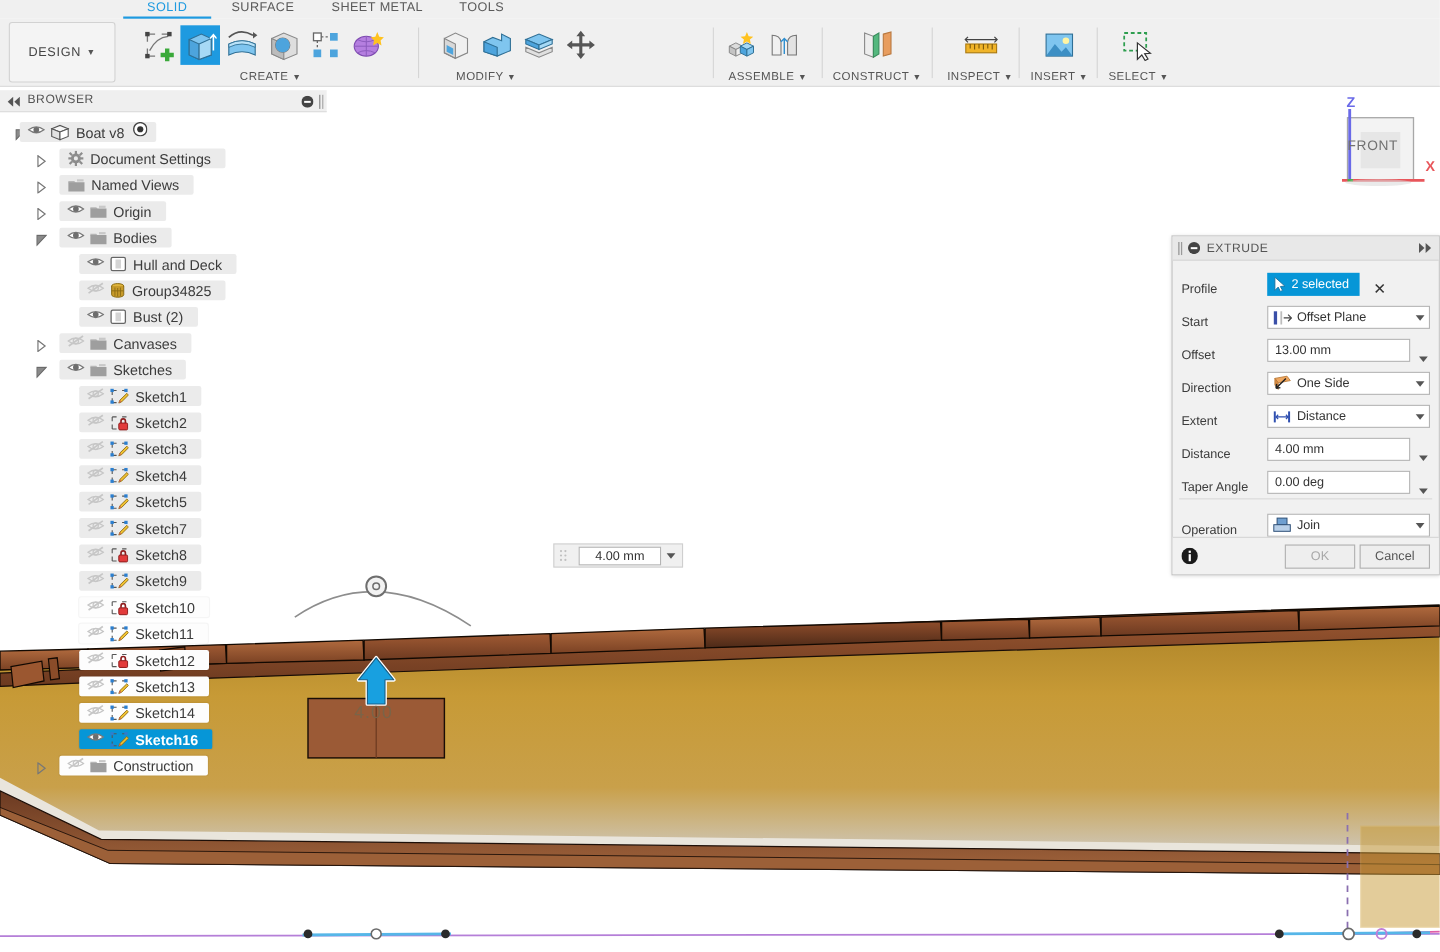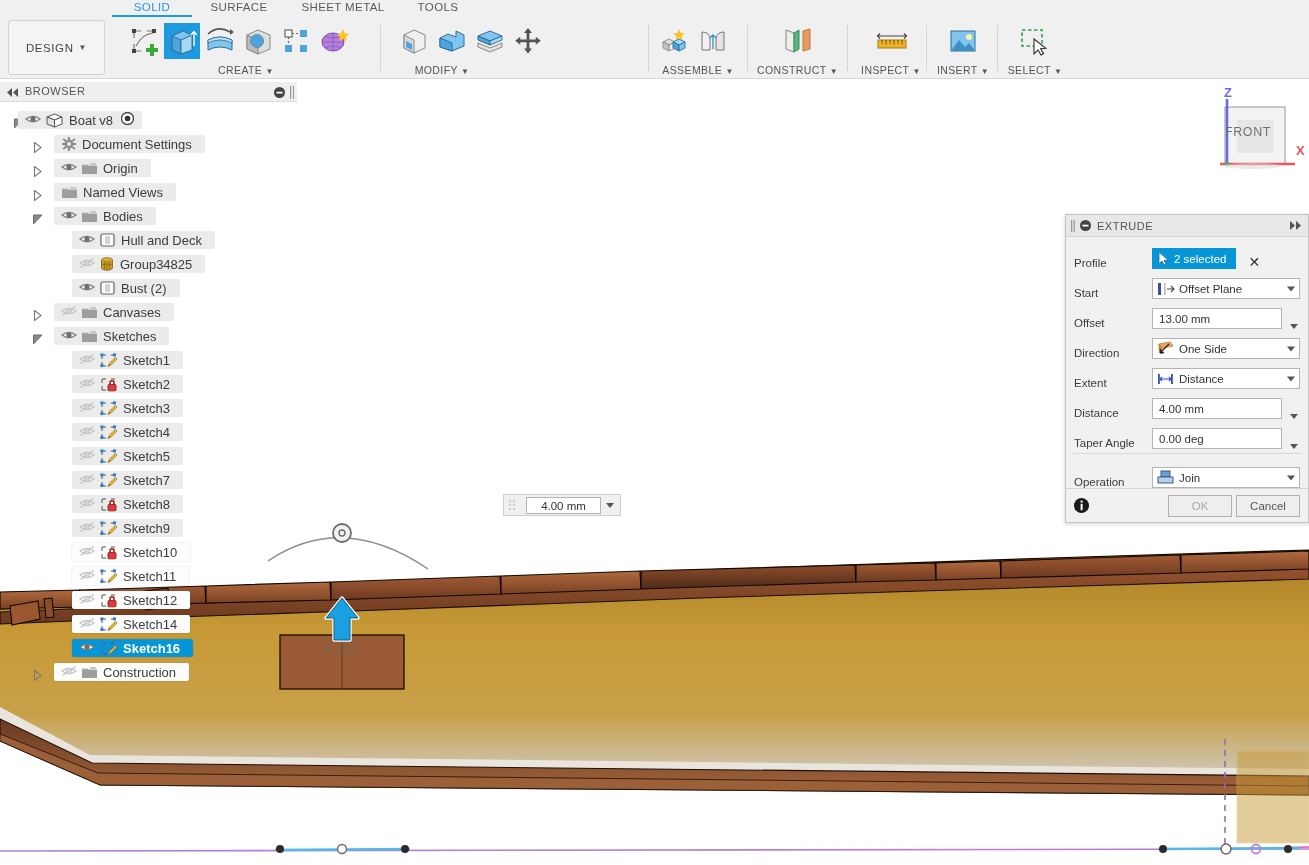--- a/index.html
+++ b/index.html
@@ -553,49 +553,49 @@
           </span>
           <span class="rowlbl">Document Settings</span>
           <span style="width:9px;display:inline-block"></span>
         </div>
       </div>
       <div class="row">
         <span class="arr" style="left:33px"><svg width="9" height="11" viewBox="0 0 9 11" style="flex:none;">
             <path d="M1.5 0.5 L8 5.5 L1.5 10.5 Z" fill="none" stroke="#777" stroke-width="1.1"></path>
           </svg></span>
         <div class="pill" style="left:54px;padding:0 4px 0 2px">
-          <span style="margin:0 5px 0 5px"><svg width="16" height="12" viewBox="0 0 16 12" style="flex:none;">
-              <path d="M1 6 Q8 0.6 15 6 Q8 11.4 1 6 Z" fill="#fff" stroke="#7a7a7a" stroke-width="1.2"></path>
-              <circle cx="8" cy="6" r="2.6" fill="#6e6e6e"></circle>
-            </svg></span>
+          <span style="width:6px;display:inline-block"></span>
           <span style="margin-right:6px;display:flex">
             <svg width="15" height="13" viewBox="0 0 15 13" style="flex:none;">
               <path d="M0 2.5 h5.5 l1.4 1.6 H0 Z" fill="#b6b6b6"></path>
               <rect x="8" y="1" width="6" height="2" fill="#c8c8c8"></rect>
               <path d="M0 3.6 h15 v8.4 H0 Z" fill="#9e9e9e"></path>
             </svg>
           </span>
-          <span class="rowlbl">Origin</span>
+          <span class="rowlbl">Named Views</span>
           <span style="width:9px;display:inline-block"></span>
         </div>
       </div>
       <div class="row">
         <span class="arr" style="left:33px"><svg width="9" height="11" viewBox="0 0 9 11" style="flex:none;">
             <path d="M1.5 0.5 L8 5.5 L1.5 10.5 Z" fill="none" stroke="#777" stroke-width="1.1"></path>
           </svg></span>
         <div class="pill" style="left:54px;padding:0 4px 0 2px">
-          <span style="width:6px;display:inline-block"></span>
+          <span style="margin:0 5px 0 5px"><svg width="16" height="12" viewBox="0 0 16 12" style="flex:none;">
+              <path d="M1 6 Q8 0.6 15 6 Q8 11.4 1 6 Z" fill="#fff" stroke="#7a7a7a" stroke-width="1.2"></path>
+              <circle cx="8" cy="6" r="2.6" fill="#6e6e6e"></circle>
+            </svg></span>
           <span style="margin-right:6px;display:flex">
             <svg width="15" height="13" viewBox="0 0 15 13" style="flex:none;">
               <path d="M0 2.5 h5.5 l1.4 1.6 H0 Z" fill="#b6b6b6"></path>
               <rect x="8" y="1" width="6" height="2" fill="#c8c8c8"></rect>
               <path d="M0 3.6 h15 v8.4 H0 Z" fill="#9e9e9e"></path>
             </svg>
           </span>
-          <span class="rowlbl">Named Views</span>
+          <span class="rowlbl">Origin</span>
           <span style="width:9px;display:inline-block"></span>
         </div>
       </div>
       <div class="row">
         <span class="arr" style="left:33px"><svg width="10" height="11" viewBox="0 0 10 11" style="flex:none;">
             <path d="M0.5 1 L9 1 L0.5 10 Z" fill="#8a8a8a" stroke="#6a6a6a" stroke-width="1"></path>
           </svg></span>
         <div class="pill" style="left:54px;padding:0 4px 0 2px">
           <span style="margin:0 5px 0 5px"><svg width="16" height="12" viewBox="0 0 16 12" style="flex:none;">
               <path d="M1 6 Q8 0.6 15 6 Q8 11.4 1 6 Z" fill="#fff" stroke="#7a7a7a" stroke-width="1.2"></path>
@@ -912,20 +912,41 @@
               <path d="M1.5 10.5 L14.5 1.5" stroke="#c6c6c6" stroke-width="1.5"></path>
             </svg></span>
           <span style="margin-right:6px;display:flex">
             <svg width="17" height="15" viewBox="0 0 17 15" style="flex:none;">
               <path d="M2 2 h4 M11 2 h4 M2 2 v4 M2 9 v4 M2 13 h4" stroke="#555" fill="none" stroke-width="1"></path>
               <rect x="8" y="7.6" width="8" height="6.2" rx="1" fill="#e23b3b" stroke="#8f1d1d" stroke-width=".9"></rect>
               <path d="M10 7.6 V5.8 a2 2 0 0 1 4 0 V7.6" fill="none" stroke="#8f1d1d" stroke-width="1.5"></path>
             </svg>
           </span>
           <span class="rowlbl">Sketch12</span>
+          <span style="width:9px;display:inline-block"></span>
+        </div>
+      </div>
+      <div class="row">
+        <div class="pill opaque" style="left:72px;padding:0 4px 0 2px">
+          <span style="margin:0 5px 0 5px"><svg width="16" height="12" viewBox="0 0 16 12" style="flex:none;">
+              <path d="M1 6 Q8 0.6 15 6 Q8 11.4 1 6 Z" fill="none" stroke="#c6c6c6" stroke-width="1.2"></path>
+              <circle cx="8" cy="6" r="2.4" fill="none" stroke="#c6c6c6" stroke-width="1.1"></circle>
+              <path d="M1.5 10.5 L14.5 1.5" stroke="#c6c6c6" stroke-width="1.5"></path>
+            </svg></span>
+          <span style="margin-right:6px;display:flex">
+            <svg width="17" height="15" viewBox="0 0 17 15" style="flex:none;">
+              <path d="M2 2 h4 M11 2 h4 M2 2 v4 M2 9 v4 M2 13 h4" stroke="#555" fill="none" stroke-width="1"></path>
+              <rect x="0.4" y="0.4" width="3" height="3" fill="#2b7fd0"></rect>
+              <rect x="13" y="0.4" width="3" height="3" fill="#2b7fd0"></rect>
+              <rect x="0.4" y="11" width="3" height="3" fill="#2b7fd0"></rect>
+              <path d="M8 13.4 L9 10.8 L15.3 4.6 L16.8 6.1 L10.5 12.4 Z" fill="#f2c230" stroke="#8a6a12" stroke-width=".8"></path>
+              <path d="M8 13.4 L9 10.8 L10.2 12 Z" fill="#d95c5c"></path>
+            </svg>
+          </span>
+          <span class="rowlbl">Sketch13</span>
           <span style="width:9px;display:inline-block"></span>
         </div>
       </div>
       <div class="row">
         <div class="pill opaque" style="left:72px;padding:0 4px 0 2px">
           <span style="margin:0 5px 0 5px"><svg width="16" height="12" viewBox="0 0 16 12" style="flex:none;">
               <path d="M1 6 Q8 0.6 15 6 Q8 11.4 1 6 Z" fill="none" stroke="#c6c6c6" stroke-width="1.2"></path>
               <circle cx="8" cy="6" r="2.4" fill="none" stroke="#c6c6c6" stroke-width="1.1"></circle>
               <path d="M1.5 10.5 L14.5 1.5" stroke="#c6c6c6" stroke-width="1.5"></path>
             </svg></span>

